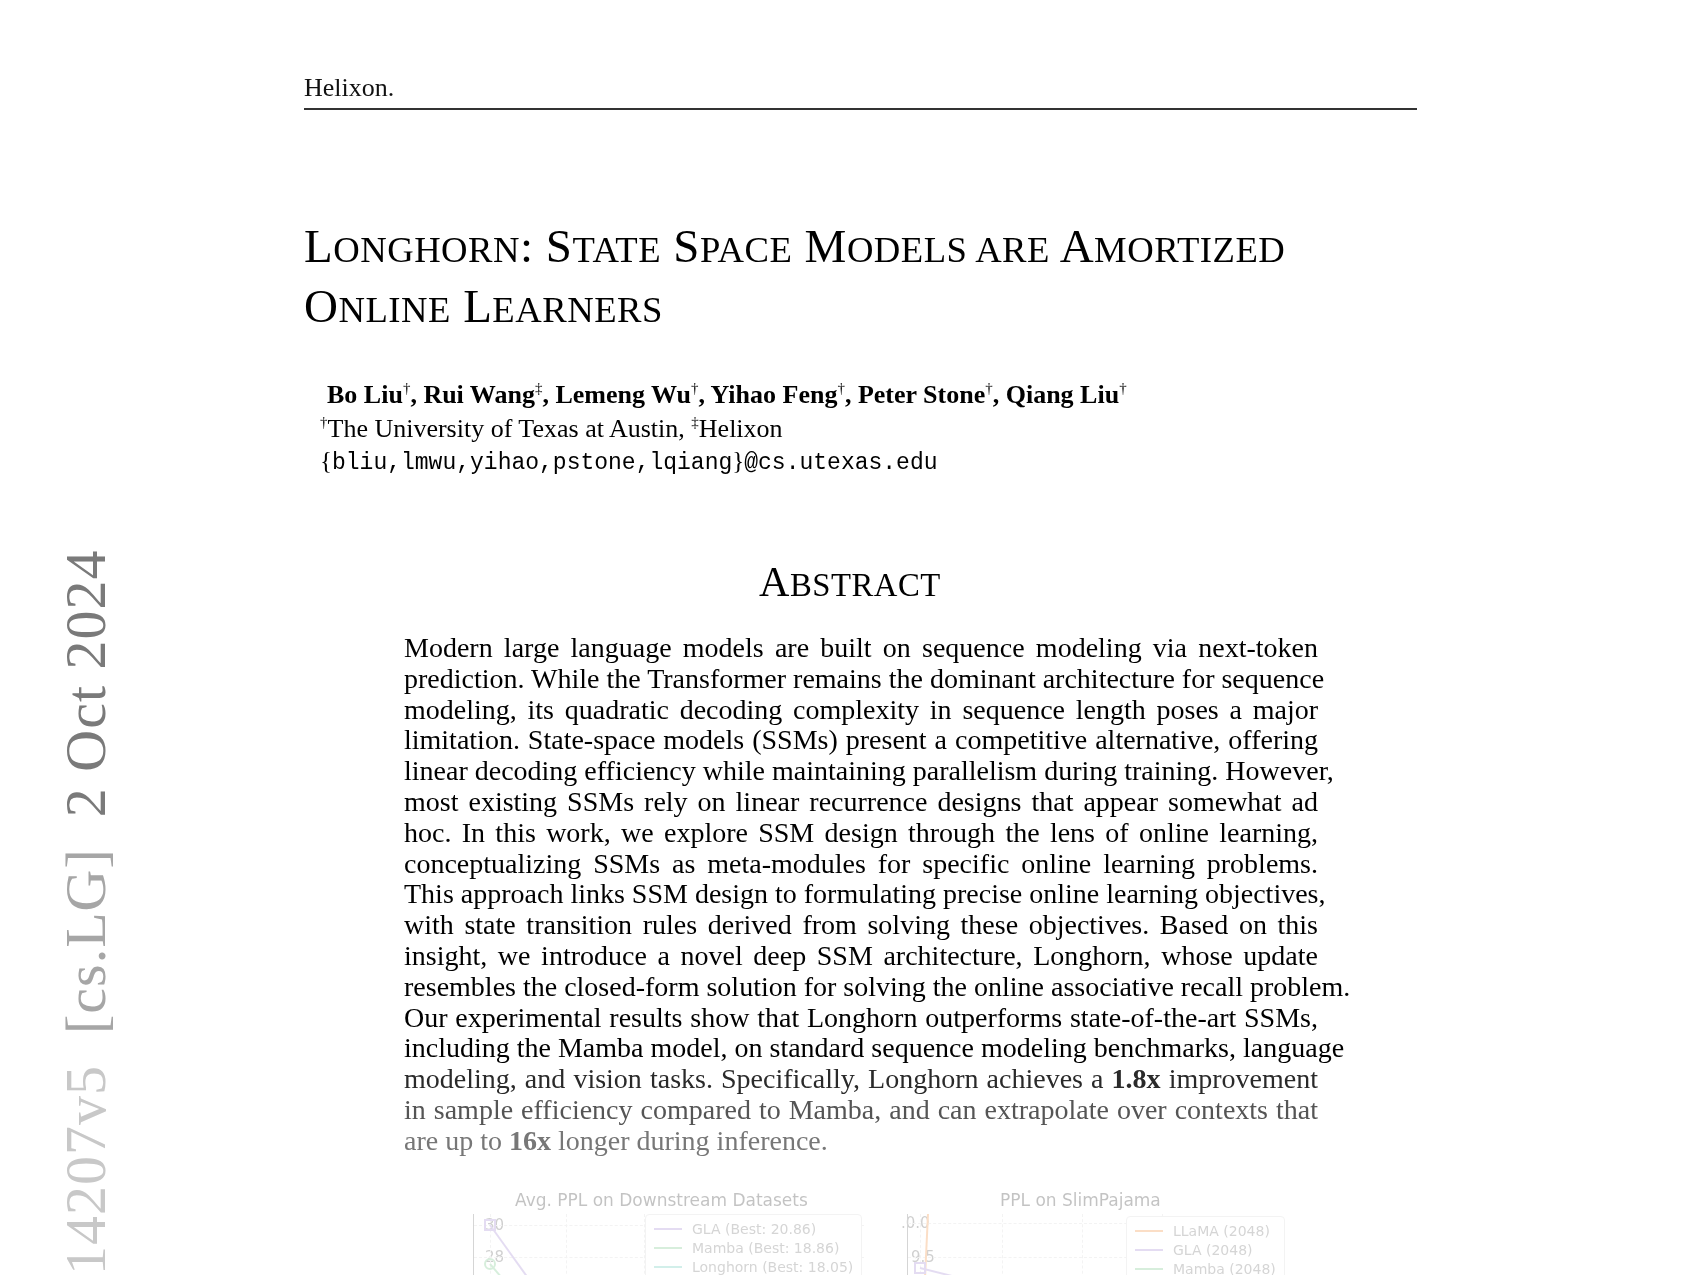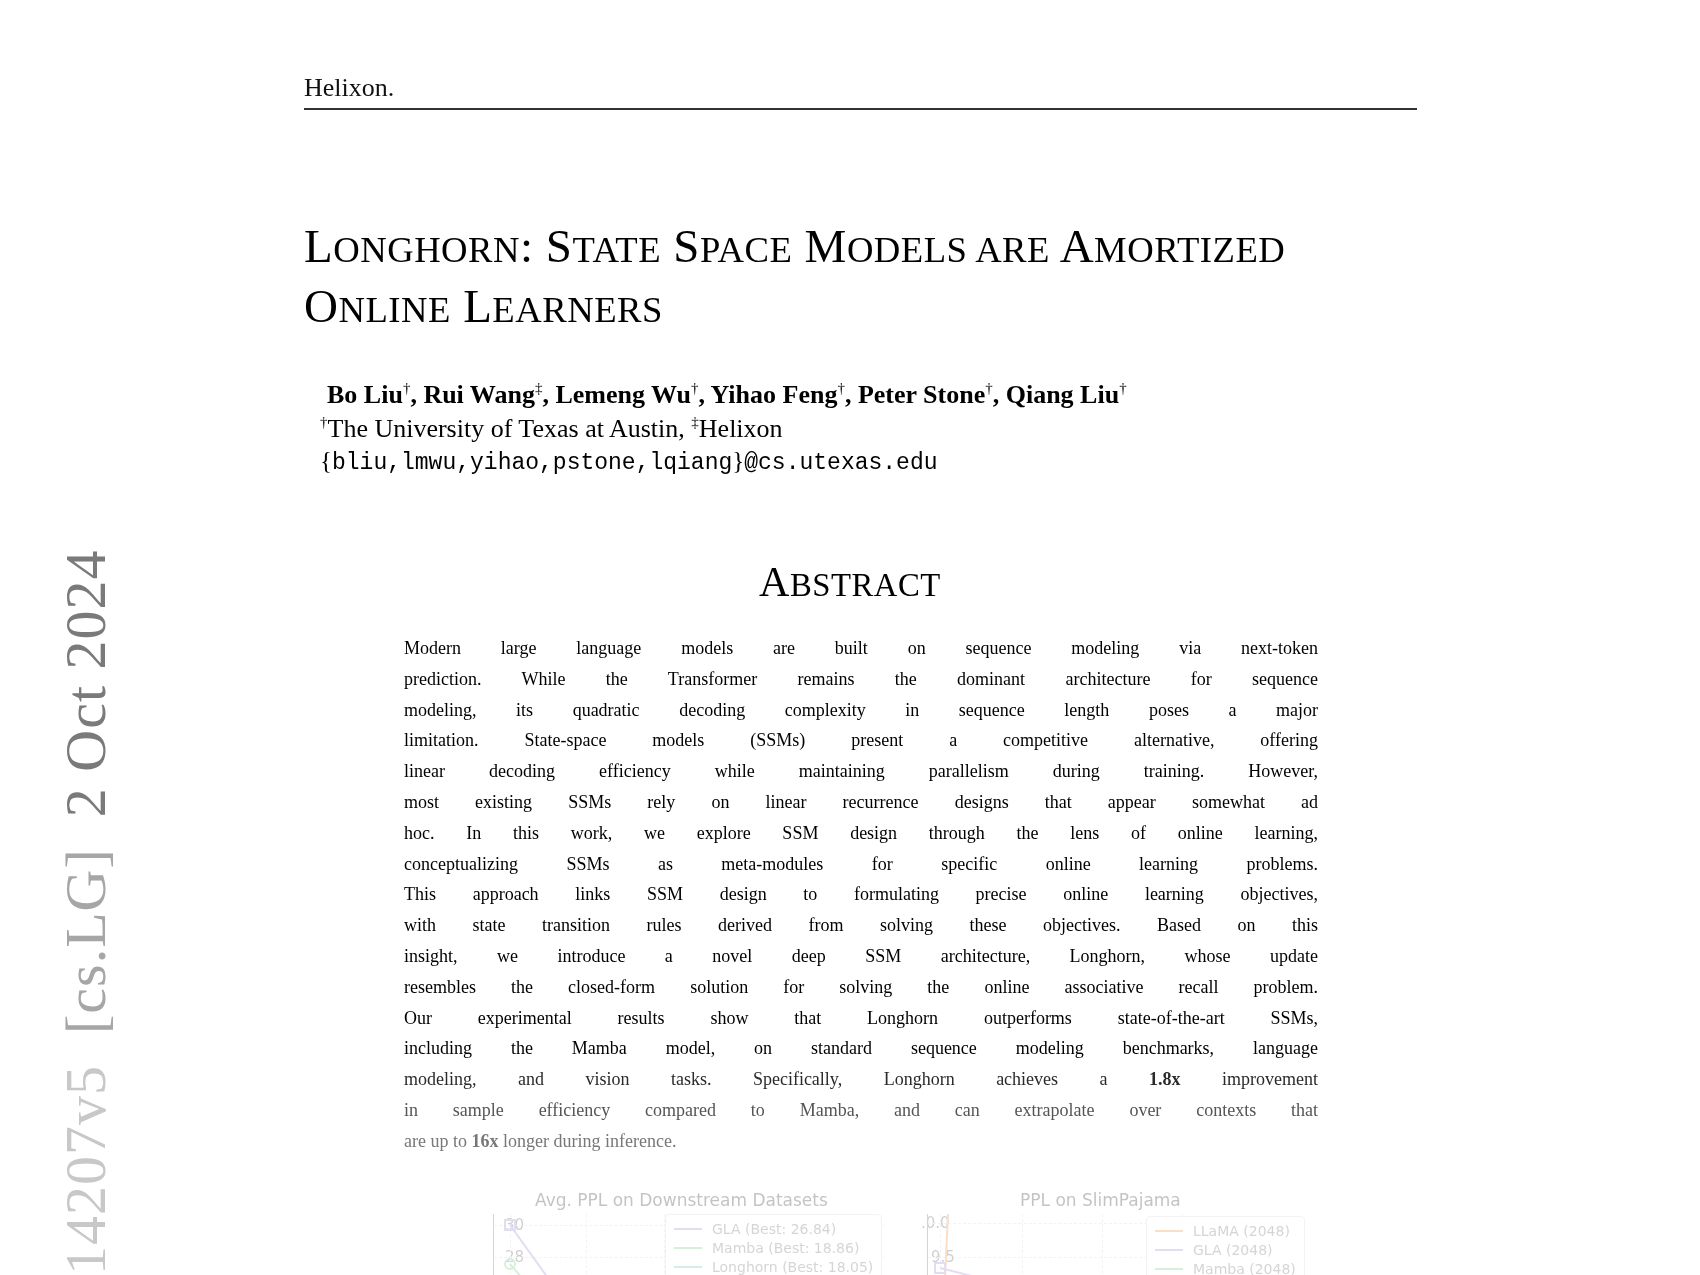--- a/index.html
+++ b/index.html
@@ -14,35 +14,35 @@
   .title { left: 304px; top: 218px; width: 1120px; font-size: 47px; line-height: 56px; letter-spacing: 0.5px; color: #000; }
   .title .sc { font-size: 0.78em; }
   .authors { left: 327px; top: 380px; font-size: 26px; font-weight: bold; white-space: nowrap; }
   .authors sup, .affil sup { font-size: 15px; font-weight: normal; vertical-align: 10px; line-height: 0; }
   .affil { left: 320px; top: 414px; font-size: 26px; white-space: nowrap; }
   .email { left: 320px; top: 447px; font-size: 25px; white-space: nowrap; }
   .email .mono { font-family: "Liberation Mono", "DejaVu Sans Mono", monospace; font-size: 23px; color: #000000; }
   .abstract-heading { left: 0; width: 1700px; top: 558px; text-align: center; font-size: 42px; letter-spacing: 0.5px; }
   .abstract-heading .sc { font-size: 0.78em; }
   .abstract-body {
-    left: 404px; top: 633px; width: 914px; font-size: 18px; line-height: 30.8px;
+    left: 404px; top: 633px; width: 914px; font-size: 28px; line-height: 30.8px;
     text-align: justify;
   }
   .abstract-body .line { display: block; text-align: justify; text-align-last: justify; white-space: nowrap; height: 30.8px; }
   .abstract-body .line.last { text-align-last: left; }
   .fade1 { color: #2a2a2a; }
   .fade2 { color: #555; }
   .fade3 { color: #777; }
   .arxiv-stamp {
     left: 52px; top: 1275px; transform-origin: 0 0; transform: rotate(-90deg);
     font-size: 58px; white-space: nowrap; color: #7a7a7a; letter-spacing: 1px;
   }
   .arxiv-stamp .faded { color: #c8c8c8; }
   .arxiv-stamp .mid { color: #a6a6a6; }
-  .figure-wrap { left: 460px; top: 1188px; width: 860px; height: 87px; opacity: 0.35; overflow: hidden; }
+  .figure-wrap { left: 440px; top: 1188px; width: 860px; height: 87px; opacity: 0.35; overflow: hidden; }
   .chart-title { position: absolute; font-family: "DejaVu Sans", sans-serif; font-size: 17px; color: #555; white-space: nowrap; }
   .tick { position: absolute; font-family: "DejaVu Sans", sans-serif; font-size: 15px; color: #777; margin-left: 43px; }
   .legend { position: absolute; border: 1px solid #ddd; border-radius: 4px; background: #fff; font-family: "DejaVu Sans", sans-serif; font-size: 14px; color: #888; padding: 4px 8px; }
   .legend .item { display: flex; align-items: center; height: 19px; white-space: nowrap; }
   .legend .swatch { width: 28px; height: 2px; margin-right: 10px; position: relative; }
   .grid-v { position: absolute; border-left: 1px dashed #ddd; }
   .grid-h { position: absolute; border-top: 1px dashed #ddd; }
   .axis-left { position: absolute; border-left: 1.5px solid #888; }
 </style>
 </head>
@@ -114,21 +114,21 @@
     <div class="grid-v" style="left:204px; top:26px; height:70px;"></div>
     <svg style="position:absolute; left:0; top:0;" width="440" height="90">
       <line x1="50" y1="37" x2="88" y2="90" stroke="#b39ddb" stroke-width="2"></line>
       <rect x="45" y="32" width="10" height="10" fill="none" stroke="#b39ddb" stroke-width="2"></rect>
       <line x1="50" y1="76" x2="62" y2="90" stroke="#8fd19e" stroke-width="2"></line>
       <circle cx="50" cy="76" r="5" fill="none" stroke="#8fd19e" stroke-width="2"></circle>
     </svg>
     <div class="legend" style="left:205px; top:26px;">
       <div class="item">
           <span class="swatch" style="background:#b39ddb;"></span>
-          <span>GLA (Best: 26.84)</span>
+          <span>GLA (Best: 20.86)</span>
         </div>
       <div class="item">
           <span class="swatch" style="background:#8fd19e;"></span>
           <span>Mamba (Best: 18.86)</span>
         </div>
       <div class="item">
           <span class="swatch" style="background:#7fd3c4;"></span>
           <span>Longhorn (Best: 18.05)</span>
         </div>
     </div>

